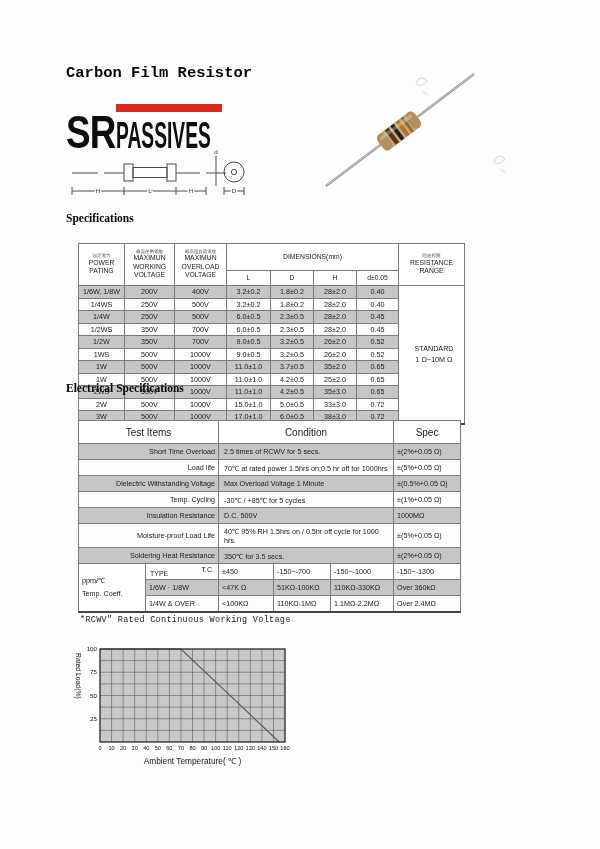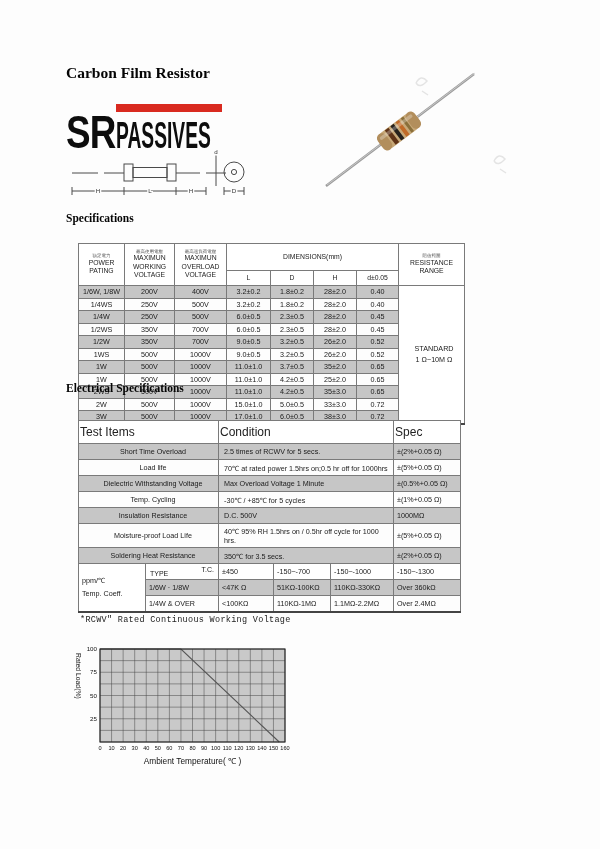--- a/index.html
+++ b/index.html
@@ -1,20 +1,20 @@
 <!DOCTYPE html>
 <html><head>
 <meta charset="utf-8">
 <style>
   html,body { margin:0; padding:0; background:#ffffff; }
   .page { position:relative; width:600px; height:849px; background:#fdfdfd;
           font-family:"Liberation Sans", sans-serif; color:#111; overflow:hidden; }
 
   .doc-title { position:absolute; left:66px; top:64px; margin:0;
-               font-family:Liberation Serif, serif; font-weight:bold; font-size:15.5px; color:#050505; }
+               font-family:Liberation Mono, monospace; font-weight:bold; font-size:15.5px; color:#050505; }
 
   
   .logo { position:absolute; left:66px; top:103px; width:240px; height:46px; }
   .logo-bar { position:absolute; left:50px; top:1px; width:106px; height:8px; background:#d92a20; }
   .logo-text { position:absolute; left:0; top:8px; white-space:nowrap; color:#0d0d0d; }
   .logo-sr { display:inline-block; font-size:46px; line-height:42px; font-weight:bold;
              letter-spacing:-1px; transform:scaleX(0.80); transform-origin:0 100%; }
   .logo-passives { display:inline-block; font-size:37px; line-height:42px; font-weight:bold;
              letter-spacing:0px; transform:scaleX(0.52); transform-origin:0 100%; margin-left:-12px; }
 
@@ -34,23 +34,23 @@
   #spec-table th { background:#fff; font-weight:normal; font-size:6.8px; line-height:1.25; padding:1px 0; text-align:center; color:#222; }
   #spec-table .cn { font-size:4.5px; color:#555; line-height:1.2; }
   #spec-table thead tr:first-child th { height:24px; }
   #spec-table thead tr:last-child th { height:12px; }
   #spec-table td { font-size:7.2px; text-align:center; height:11.5px; padding:0; color:#1a1a1a; }
   .range-cell { background:#fff !important; white-space:pre-line; text-align:left;
                 padding-left:5px !important; line-height:1.55; vertical-align:middle; }
   .pre { white-space:pre-line; }
 
   #elec-table { position:absolute; left:78px; top:420px; width:382px; border:1.5px solid #555; border-bottom:2px solid #444; }
-  #elec-table th { background:#fff; font-weight:normal; font-size:12px; height:20px; text-align:left; color:#222; }
+  #elec-table th { background:#fff; font-weight:normal; font-size:10px; height:20px; text-align:center; color:#222; }
   #elec-table td { font-size:7.2px; padding:2px 3px; height:11px; color:#1a1a1a; }
-  .c-item { text-align:center; padding-left:12px !important; }
+  .c-item { text-align:right; padding-left:12px !important; }
   .c-cond { text-align:left; padding-left:5px !important; }
   .c-spec, .tc-colhead, .tc-val, .tc-type { text-align:left; }
   .tc-head td { height:22px; background:#fff; }
   .ppm-cell { white-space:pre-line; text-align:left; line-height:1.7; vertical-align:middle; }
   .diag { position:relative; padding:0 !important;
           background:linear-gradient(to bottom right, #fff calc(50% - 0.7px), #777 calc(50% - 0.7px) calc(50% + 0.7px), #fff calc(50% + 0.7px)); }
   .diag-top { position:absolute; top:2px; right:4px; font-size:7px; }
   .diag-bottom { position:absolute; bottom:2px; left:4px; font-size:7px; }
 
   .footnote { position:absolute; left:80px; top:615px; font-family:"Liberation Mono", monospace;

